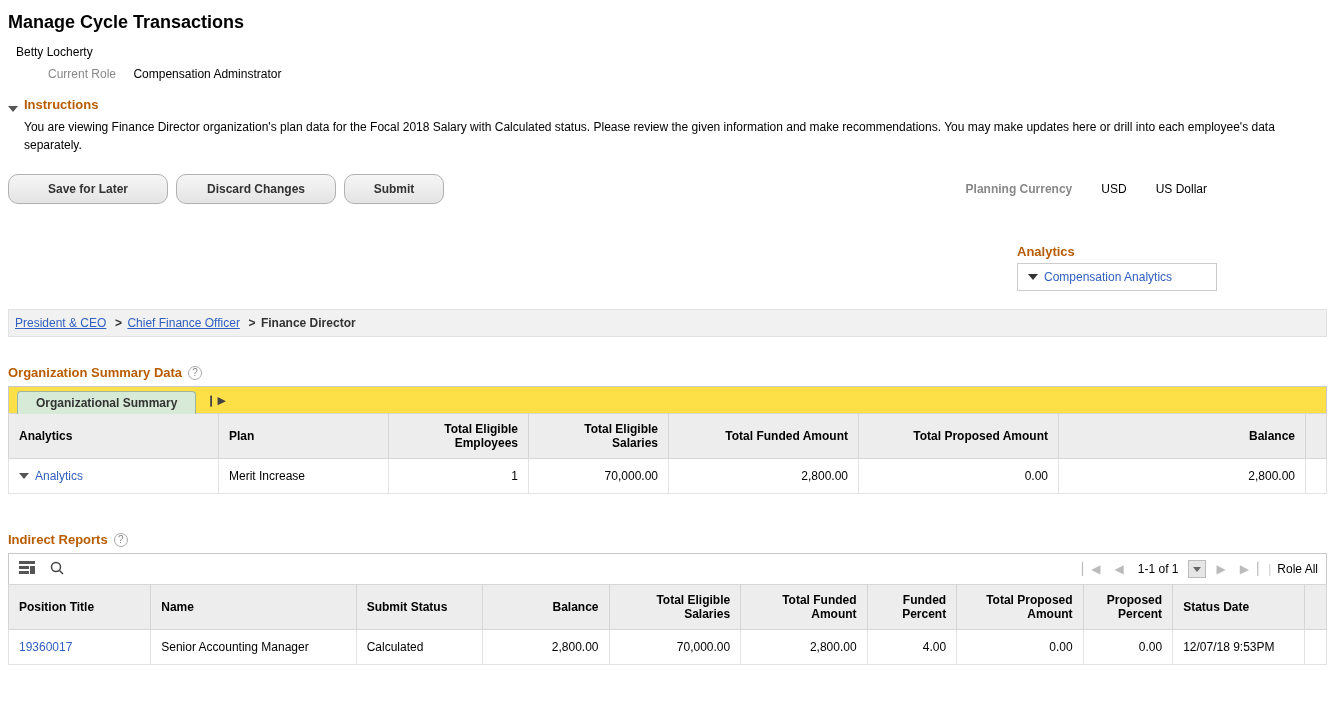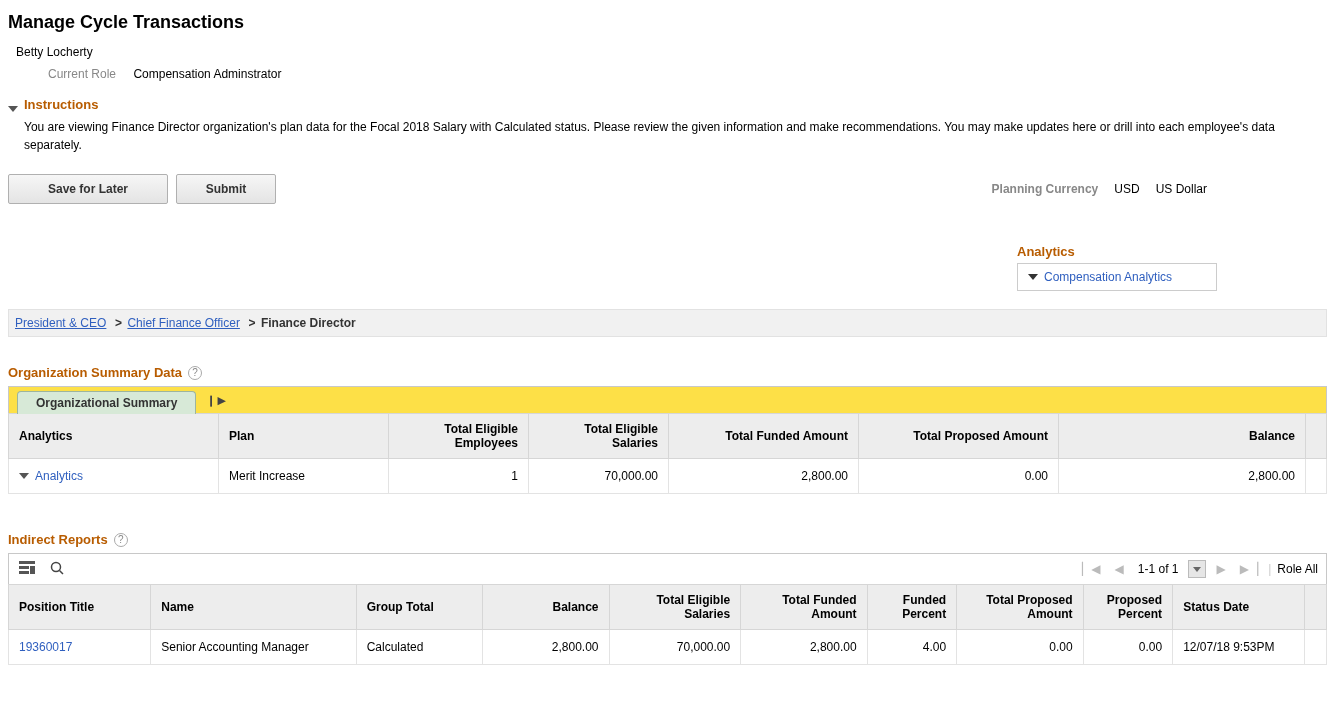--- a/index.html
+++ b/index.html
@@ -42,32 +42,32 @@
   }
   .button-row {
     display: flex;
     gap: 8px;
     align-items: center;
     margin-bottom: 30px;
   }
   .btn {
     background: linear-gradient(#f6f6f6, #e4e4e4);
     border: 1px solid #b0b0b0;
-    border-radius: 2px;
+    border-radius: 10px;
     padding: 7px 18px;
     font-size: 12px;
     font-weight: bold;
     color: #333;
     min-width: 160px;
     text-align: center;
     cursor: pointer;
   }
   .btn.wide { min-width: 200px; margin-left: 130px; }
   .currency-block {
-    margin-left: auto; display: flex; gap: 16px; align-items: center;
+    margin-left: auto; display: flex; gap: 29px; align-items: center;
     padding-right: 120px;
     padding-left: 36px;
   }
   .currency-label { color: #888; font-weight: bold; }
   .analytics-panel {
     margin-left: auto;
     width: 200px;
     margin-right: 110px;
     margin-bottom: 18px;
   }
@@ -195,20 +195,21 @@
 </div>
 
 <div class="section-header">
   <span class="disclosure"></span>
   <span>Instructions</span>
 </div>
 <div class="instructions-text">You are viewing Finance Director organization's plan data for the Focal 2018 Salary with Calculated status.  Please review the given information and make recommendations.  You may make updates here or drill into each employee's data separately.</div>
 
 <div class="button-row">
   <div class="btn">Save for Later</div>
+  <div class="btn">Discard Changes</div>
   <div class="btn" style="min-width:100px;">Submit</div>
   <div class="currency-block">
     <span class="currency-label">Planning Currency</span>
     <span>USD</span>
     <span>US Dollar</span>
   </div>
 </div>
 
 <div style="display:flex;">
   <div class="analytics-panel">
@@ -310,21 +311,21 @@
     <span class="divider">|</span>
     <span class="view-all">Role All</span>
   </div>
 </div>
 
 <table class="grid">
   <thead>
     <tr>
       <th style="width:135px;">Position Title</th>
       <th style="width:195px;">Name</th>
-      <th style="width:120px;">Group Total</th>
+      <th style="width:120px;">Submit Status</th>
       <th class="num" style="width:120px;">Balance</th>
       <th class="num" style="width:125px;">Total Eligible Salaries</th>
       <th class="num" style="width:120px;">Total Funded Amount</th>
       <th class="num" style="width:85px;">Funded Percent</th>
       <th class="num" style="width:120px;">Total Proposed Amount</th>
       <th class="num" style="width:85px;">Proposed Percent</th>
       <th style="width:125px;">Status Date</th>
       <th style="width:18px;"></th>
     </tr>
   </thead>

